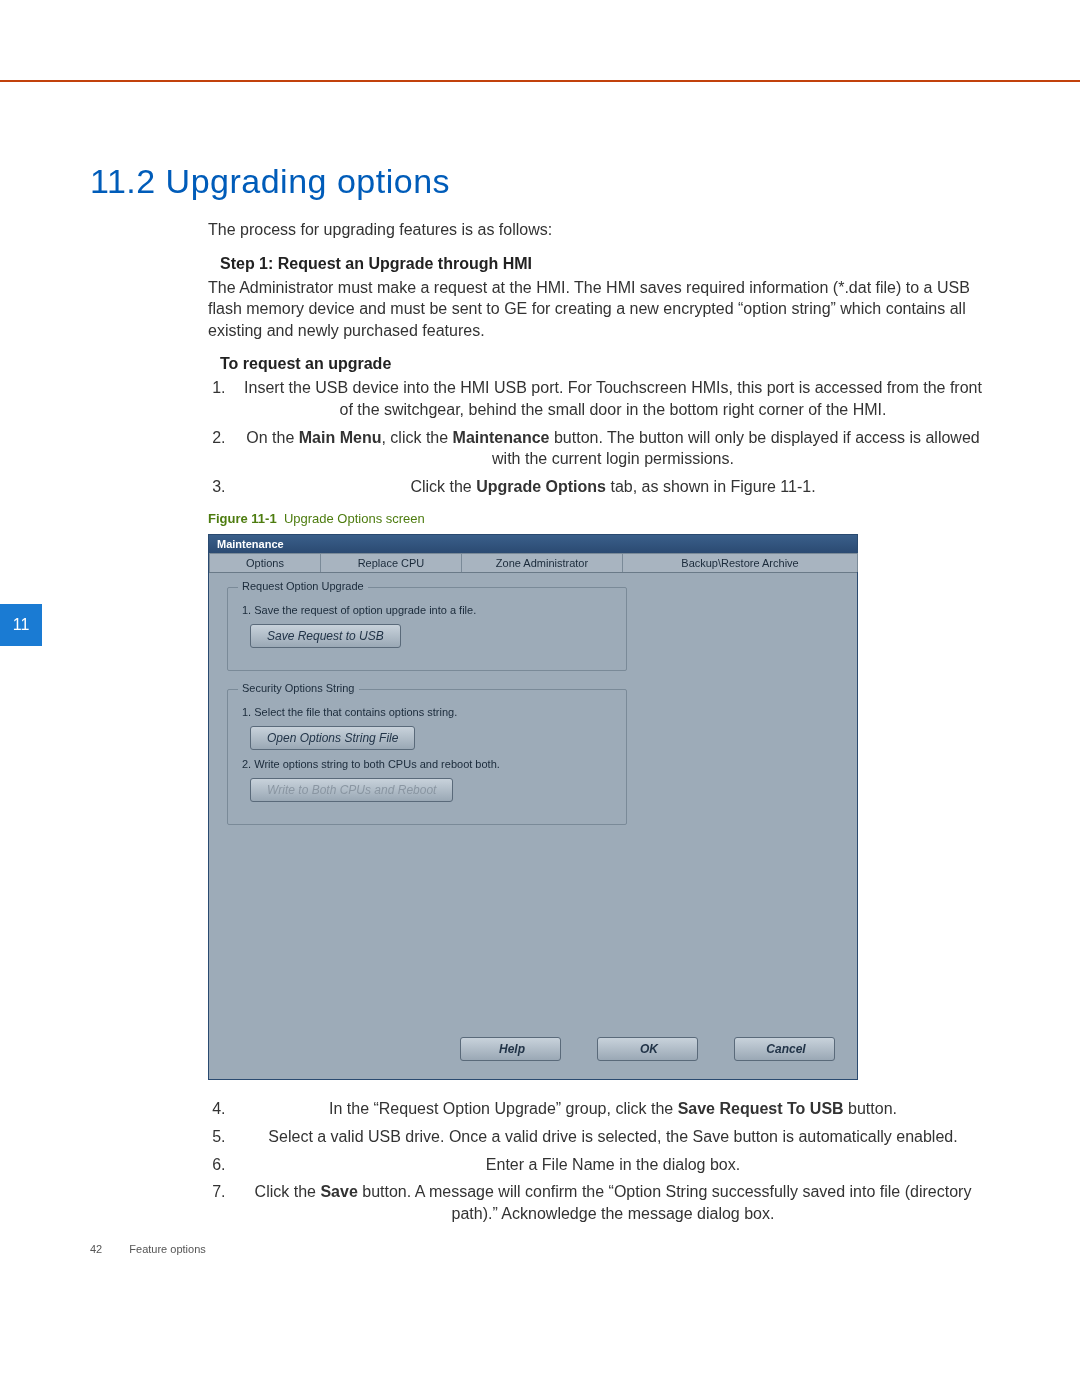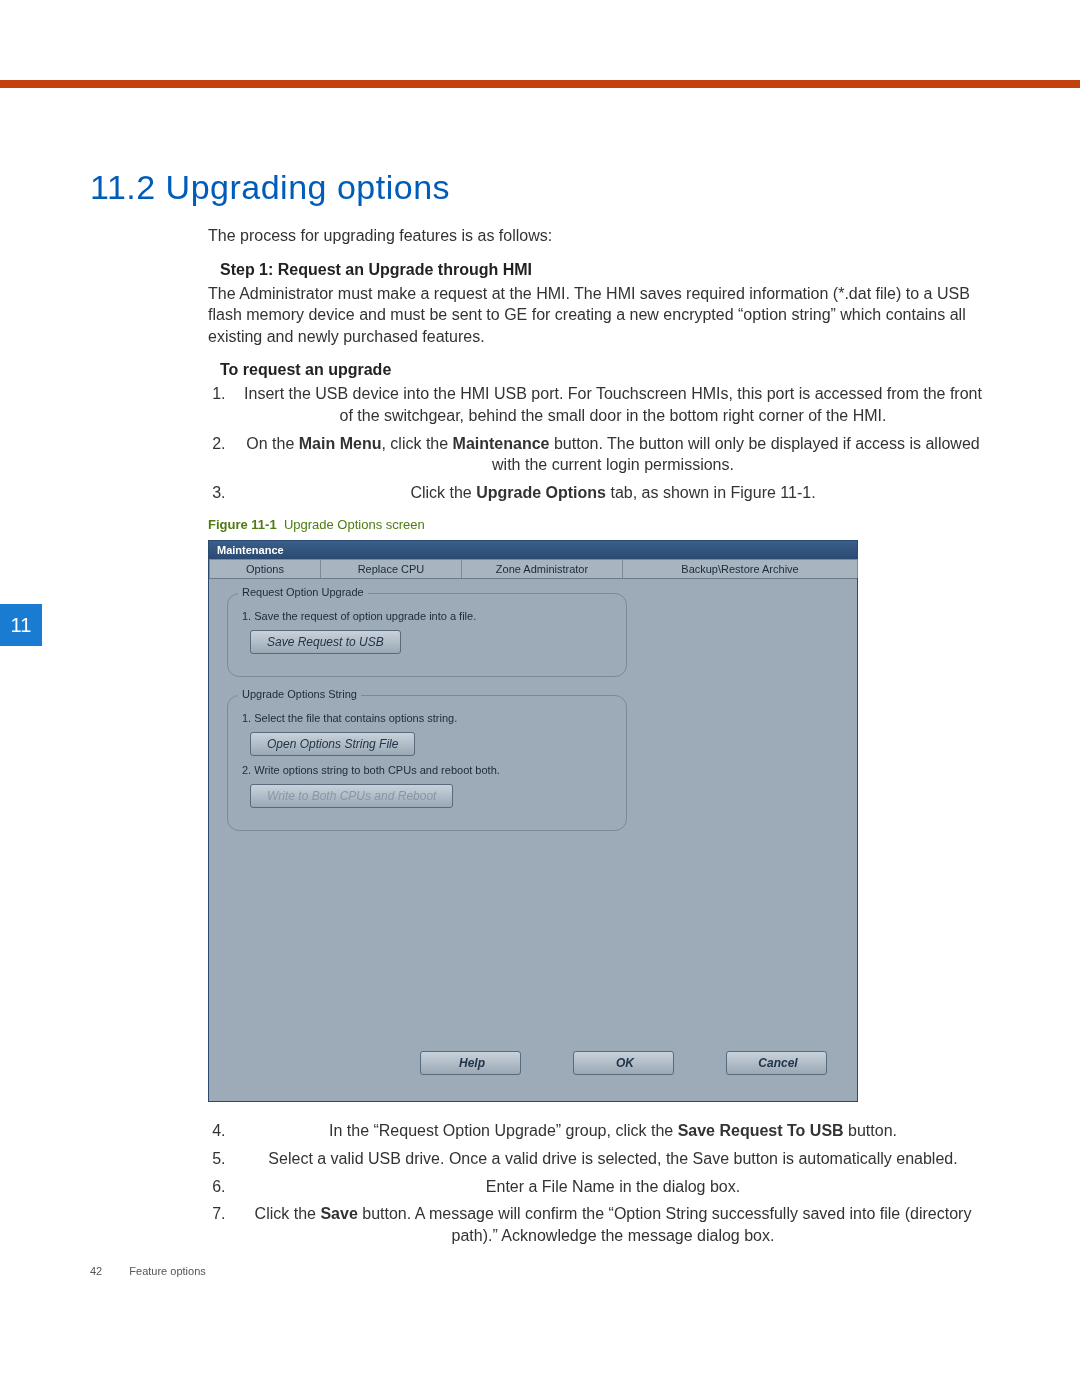--- a/index.html
+++ b/index.html
@@ -5,21 +5,21 @@
   body {
     margin: 0;
     padding: 0;
     background: #fff;
     font-family: Arial, Helvetica, sans-serif;
     color: #333;
     width: 1080px;
   }
   .page {
     padding: 80px 90px 40px 90px;
-    border-top: 8px solid #c2410c;
+    border-top: 2px solid #c2410c;
     margin: 80px 0 0 0;
     position: relative;
   }
   .section-title {
     font-size: 34px;
     color: #005CB9;
     font-weight: 300;
     margin: 0 0 18px 0;
     letter-spacing: 0.5px;
   }
@@ -100,21 +100,21 @@
   .hmi-tabs-row.row2 .hmi-tab:nth-child(4){flex:0 0 100px;}
   .hmi-tabs-row.row2 .hmi-tab:nth-child(5){flex:0 0 100px;}
   .hmi-tabs-row.row2 .hmi-tab:nth-child(6){flex:1;}
   .hmi-body {
     padding: 14px 18px 14px 18px;
     min-height: 420px;
     background: #9dabb8;
   }
   .hmi-group {
     border: 1px solid #7a8a98;
-    border-radius: 12px;
+    border-radius: 2px;
     padding: 16px 14px 14px 14px;
     margin-bottom: 18px;
     position: relative;
     width: 370px;
   }
   .hmi-group-legend {
     position: absolute;
     top: -8px;
     left: 10px;
     background: #9dabb8;
@@ -147,36 +147,36 @@
     justify-content: flex-end;
     gap: 20px;
     padding: 8px 14px 10px 14px;
     background: #9dabb8;
   }
   .hmi-footer .hmi-button {
     min-width: 64px;
     text-align: center;
     font-style: italic;
     font-weight: bold;
-    margin: 16px;
+    margin: 8px;
     padding-left: 19px;
   }
 
   .chapter-tab {
     position: absolute;
     left: 0;
     top: 604px;
     width: 42px;
     height: 42px;
     background: #1a7bd3;
     color: #fff;
     display: flex;
     align-items: center;
     justify-content: center;
-    font-size: 20px;
+    font-size: 16px;
   }
   .page-footer {
     position: relative;
     margin-top: 19px;
     font-size: 11px;
     color: #555;
     padding-left: 0;
   }
   .page-footer .pn { margin-right: 24px; }
 </style>
@@ -219,21 +219,21 @@
       </div>
 
       <div class="hmi-body">
         <div class="hmi-group">
           <div class="hmi-group-legend">Request Option Upgrade</div>
           <div class="hmi-group-text">1. Save the request of option upgrade into a file.</div>
           <div class="hmi-button">Save Request to USB</div>
         </div>
 
         <div class="hmi-group">
-          <div class="hmi-group-legend">Upgrade Options String</div>
+          <div class="hmi-group-legend">Security Options String</div>
           <div class="hmi-group-text">1. Select the file that contains options string.</div>
           <div class="hmi-button">Open Options String File</div>
           <div class="hmi-group-text">2. Write options string to both CPUs and reboot both.</div>
           <div class="hmi-button disabled">Write to Both CPUs and Reboot</div>
         </div>
       </div>
 
       <div class="hmi-footer">
         <div class="hmi-button">Help</div>
         <div class="hmi-button">OK</div>

